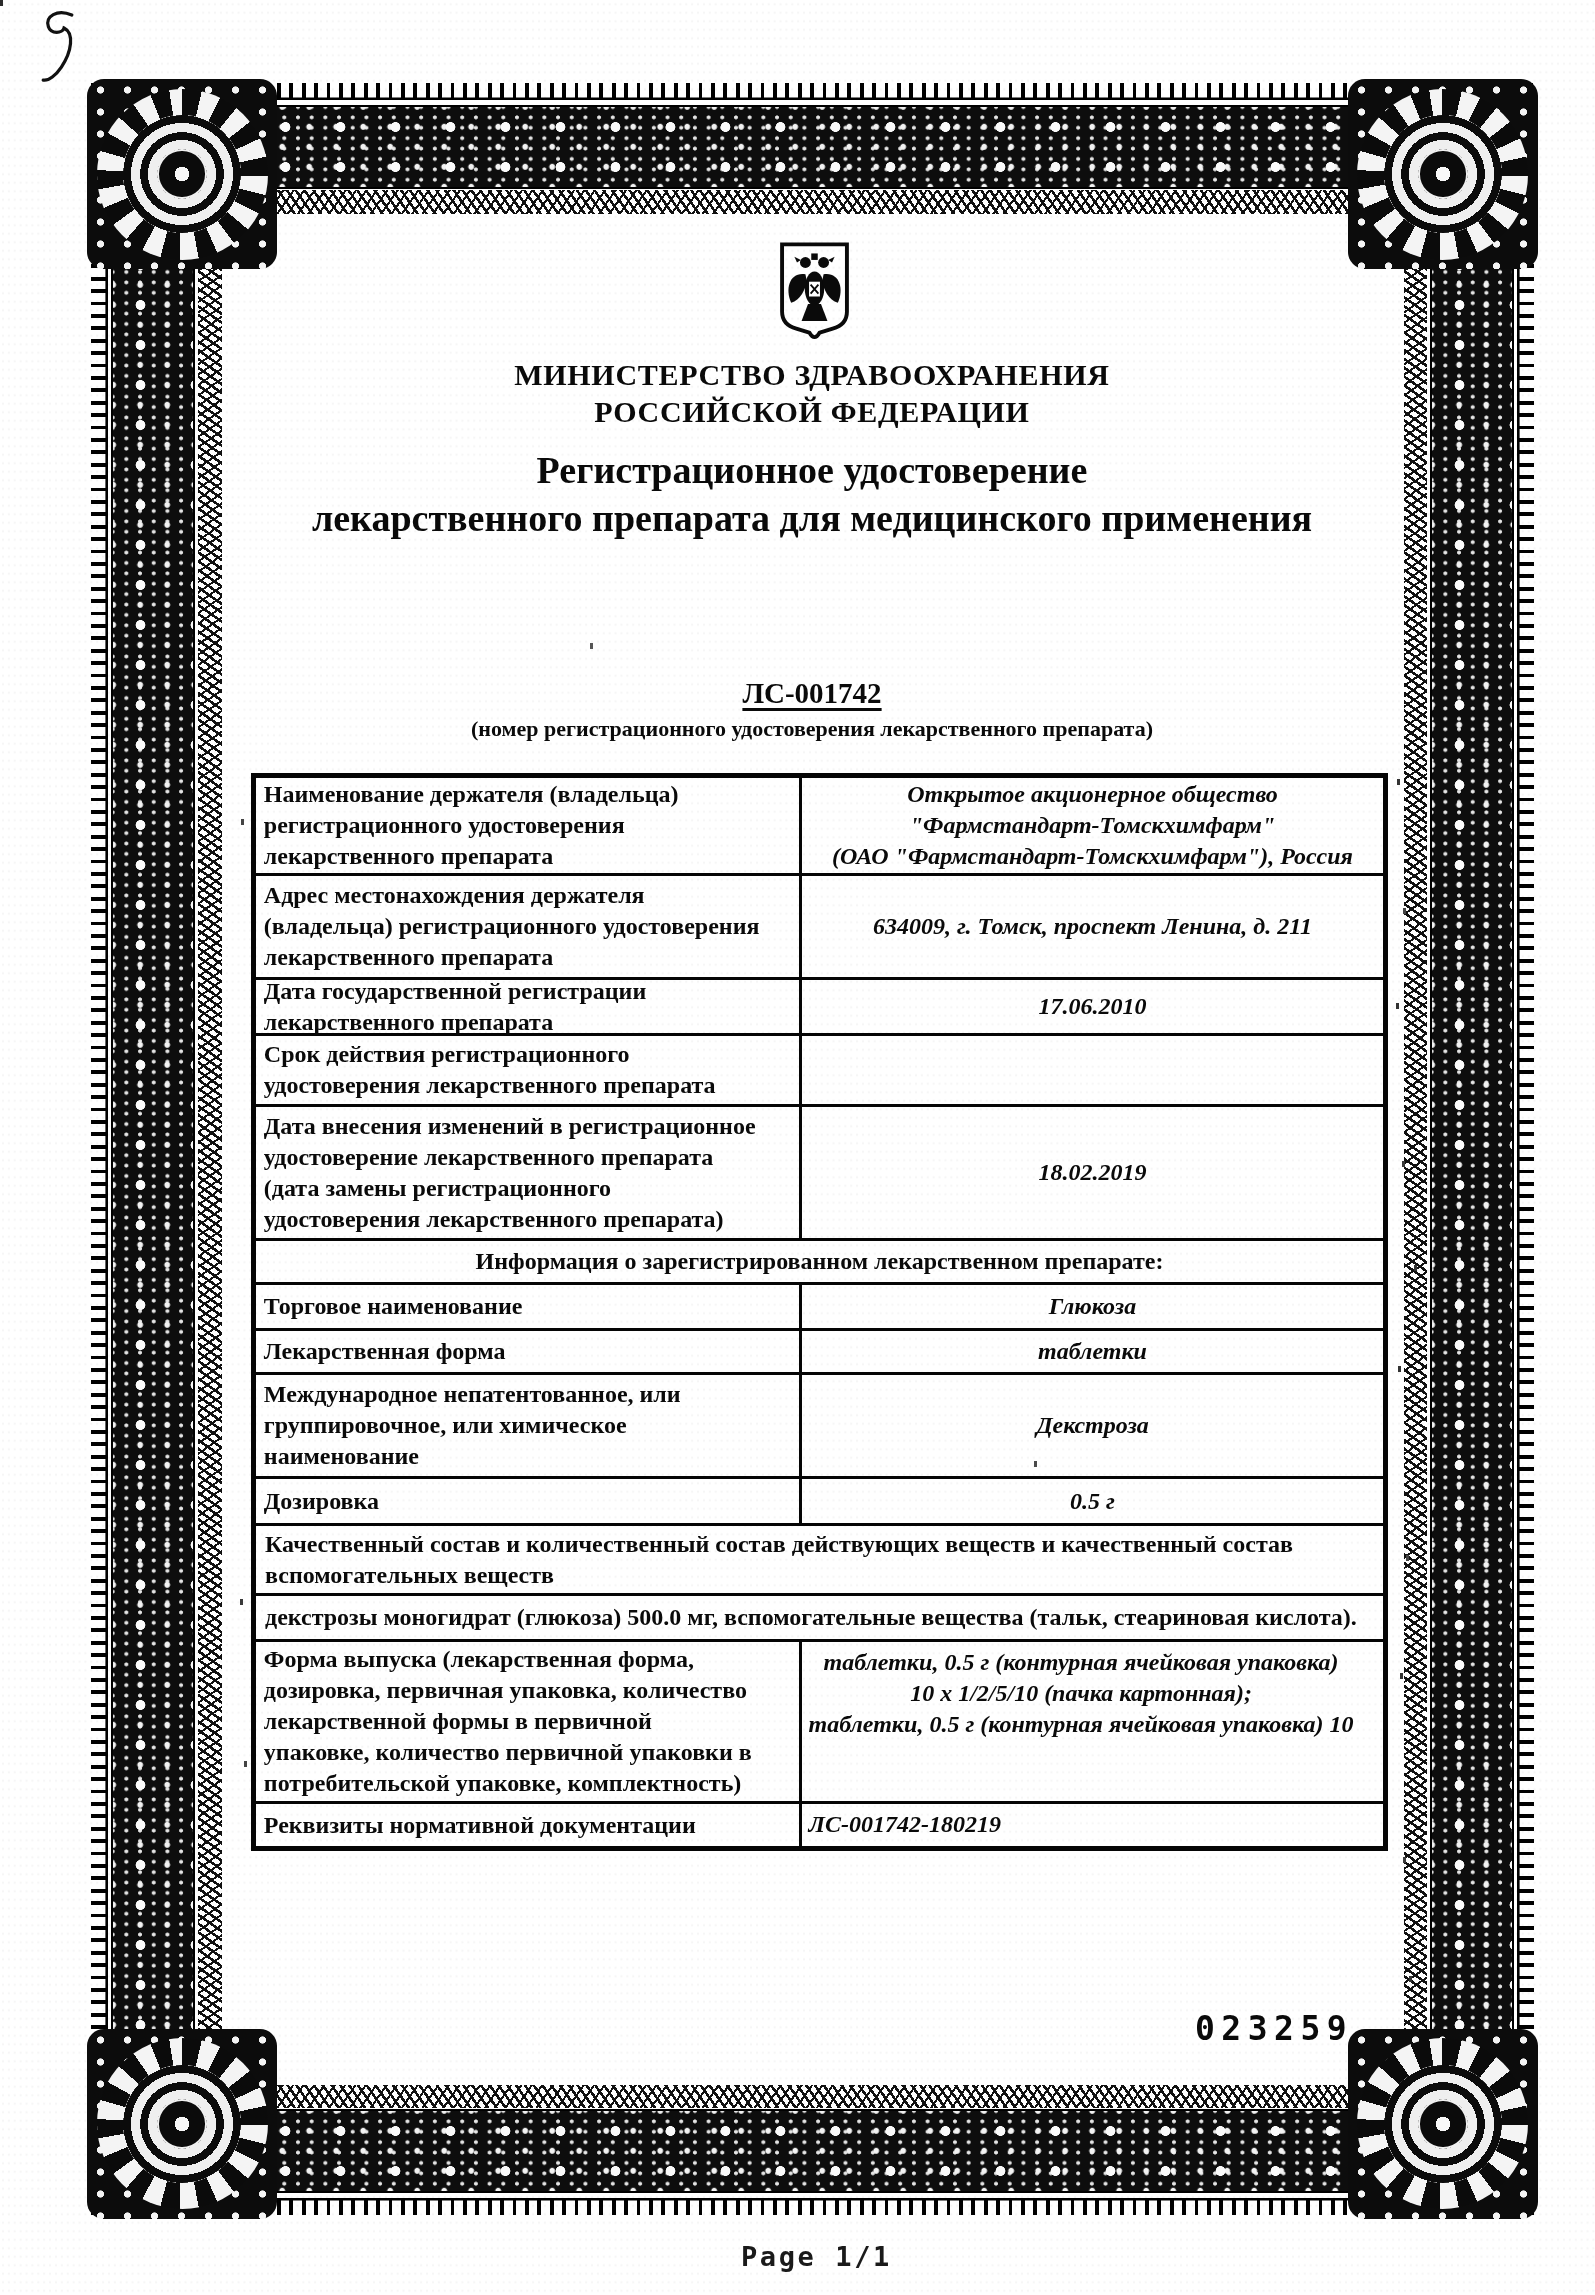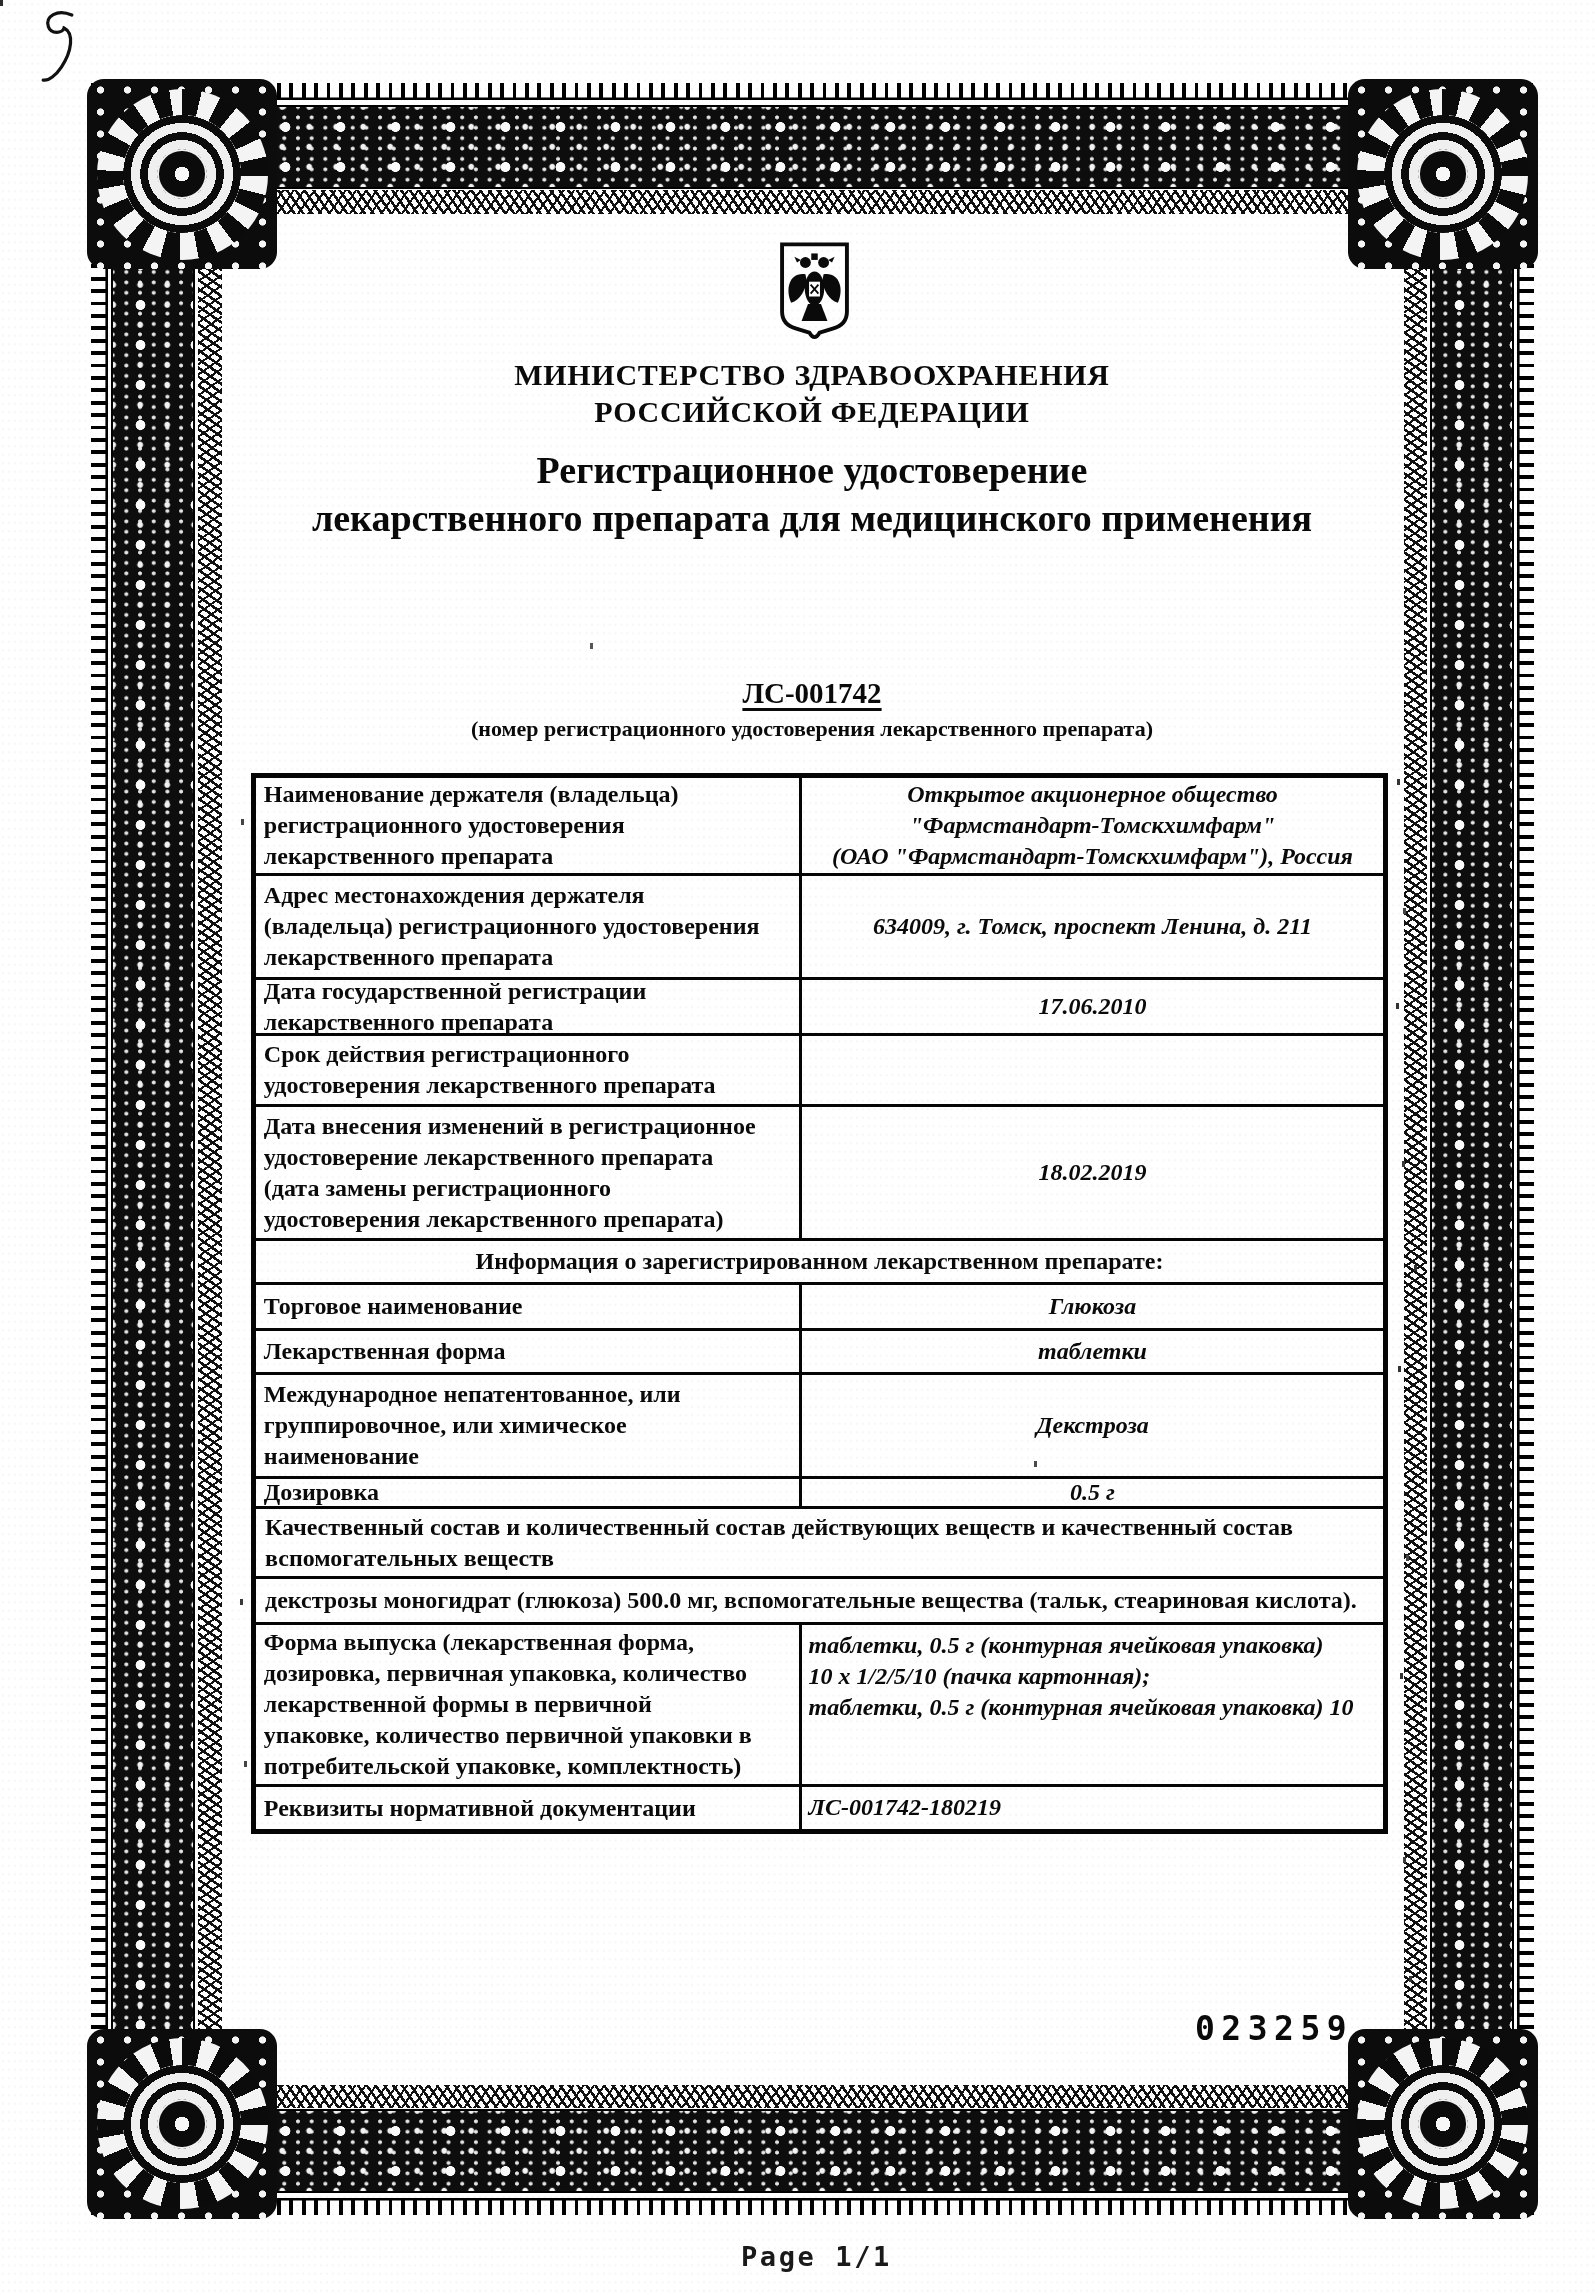--- a/index.html
+++ b/index.html
@@ -79,21 +79,21 @@
 
   
   .rtable{position:absolute;left:251px;top:773px;width:1137px;border:5.2px solid #050505;box-sizing:border-box;}
   .trow{display:flex;border-bottom:3.9px solid #050505;box-sizing:border-box;align-items:stretch;}
   .trow:last-child{border-bottom:none;}
   .tlabel{width:546px;box-sizing:border-box;border-right:3.3px solid #050505;
     padding:2.6px 6.5px 2.6px 7.8px;display:flex;align-items:center;
     font-size:24px;font-weight:bold;line-height:31px;white-space:pre-line;}
   .tvalue{flex:1;display:flex;align-items:center;justify-content:center;text-align:center;
     padding:2.6px 6.5px;font-size:24px;font-weight:bold;line-height:31px;white-space:pre-line;box-sizing:border-box;font-style:italic;}
-  .tvalue.left{justify-content:flex-start;text-align:left;align-items:flex-start;padding-top:5.2px;}
+  .tvalue.left{justify-content:flex-start;text-align:center;align-items:flex-start;padding-top:5.2px;}
   .tfull{width:100%;display:flex;align-items:center;padding:2.6px 9px;box-sizing:border-box;
     font-size:24px;font-weight:bold;line-height:31px;white-space:pre-line;}
   .tfull.center{justify-content:center;text-align:center;}
 
   
   .serial{position:absolute;left:1195px;top:2009px;
     font-family:"DejaVu Sans Mono", monospace;font-size:33px;font-weight:bold;letter-spacing:6.5px;}
   .page-indicator{position:absolute;left:741px;top:2241px;
     font-family:"DejaVu Sans Mono", monospace;font-size:27px;font-weight:bold;color:#1a1a1a;letter-spacing:2.6px;}
 
@@ -218,21 +218,21 @@
     <div class="trow" style="height:44px">
       <div class="tlabel">Лекарственная форма</div>
       <div class="tvalue">таблетки</div>
     </div>
     <div class="trow" style="height:104px">
       <div class="tlabel">Международное непатентованное, или
 группировочное, или химическое
 наименование</div>
       <div class="tvalue">Декстроза</div>
     </div>
-    <div class="trow" style="height:30px">
+    <div class="trow" style="height:47px">
       <div class="tlabel">Дозировка</div>
       <div class="tvalue">0.5 г</div>
     </div>
     <div class="trow" style="height:70px">
       <div class="tfull">Качественный состав и количественный состав действующих веществ и качественный состав
 вспомогательных веществ</div>
     </div>
     <div class="trow" style="height:46px">
       <div class="tfull">декстрозы моногидрат (глюкоза) 500.0 мг, вспомогательные вещества (тальк, стеариновая кислота).</div>
     </div>

